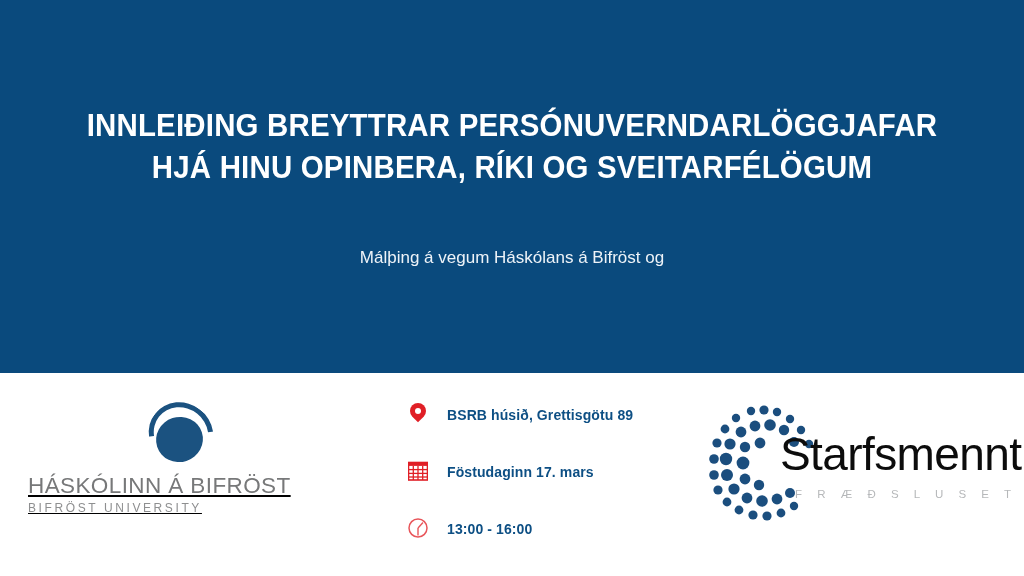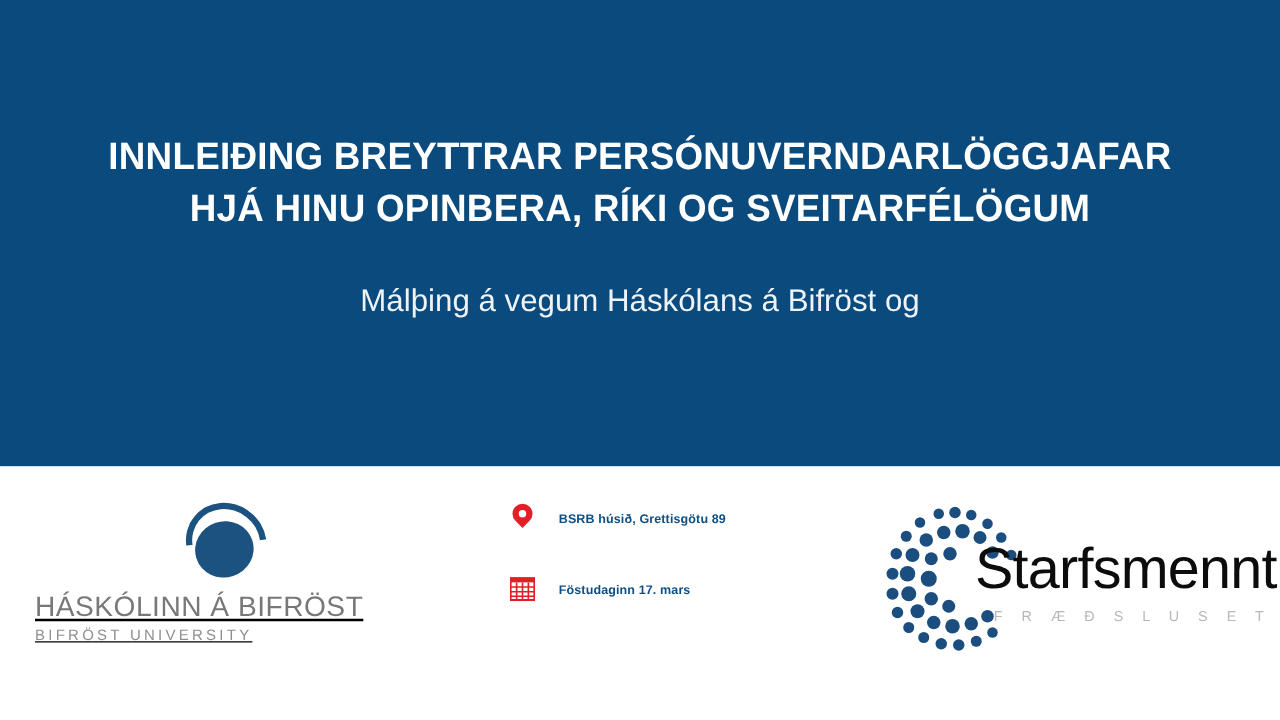--- a/index.html
+++ b/index.html
@@ -10,21 +10,21 @@
     width: 1024px;
     height: 576px;
     overflow: hidden;
     font-family: "Liberation Sans", sans-serif;
     background: #ffffff;
   }
   .poster {
     position: relative;
     width: 1024px;
     height: 576px;
-    background: #0ea5e9;
+    background: #eab308;
   }
 
   
   .hero {
     position: absolute;
     left: 0;
     top: 0;
     width: 1024px;
     height: 373px;
     background: #0a4a7d;
@@ -52,24 +52,24 @@
     top: 104px;
     width: 1024px;
   }
   .subtitle-block {
     position: absolute;
     left: 0;
     top: 226px;
     width: 1024px;
   }
   .subtitle {
-    margin: 0;
+    margin: 16px;
     padding: 0;
     color: #eef3f8;
-    font-size: 25px;
+    font-size: 17px;
     line-height: 31px;
     font-weight: normal;
     text-align: center;
     white-space: nowrap;
   }
   .subtitle-line { display: block; }
 
   
   .footer {
     position: absolute;
@@ -148,21 +148,21 @@
   }
   .info-icon {
     width: 26px;
     height: 26px;
     margin-right: 16px;
     position: relative;
     flex: 0 0 26px;
   }
   .info-text {
     color: #0d4f84;
-    font-size: 10px;
+    font-size: 14px;
     font-weight: bold;
     letter-spacing: 0.1px;
     white-space: nowrap;
   }
 
   
   .pin-body {
     position: absolute;
     left: 5px;
     top: 1px;
@@ -289,20 +289,30 @@
             <line x1="0.5" y1="12.4" x2="19.5" y2="12.4" stroke="#e01f26" stroke-width="1.3"></line>
             <line x1="0.5" y1="16.0" x2="19.5" y2="16.0" stroke="#e01f26" stroke-width="1.3"></line>
             <line x1="5.3" y1="4.9" x2="5.3" y2="19" stroke="#e01f26" stroke-width="1.3"></line>
             <line x1="10.0" y1="4.9" x2="10.0" y2="19" stroke="#e01f26" stroke-width="1.3"></line>
             <line x1="14.7" y1="4.9" x2="14.7" y2="19" stroke="#e01f26" stroke-width="1.3"></line>
           </svg>
         </span>
         <span class="info-text">Föstudaginn 17. mars</span>
       </div>
 
+      <div class="info-row">
+        <span class="info-icon">
+          <svg class="clock" viewBox="0 0 20 20" xmlns="http://www.w3.org/2000/svg">
+            <circle cx="10" cy="10" r="9" fill="none" stroke="#e8555a" stroke-width="1.5"></circle>
+            <line x1="10" y1="10" x2="10" y2="17.5" stroke="#e8555a" stroke-width="1.4"></line>
+            <line x1="10" y1="10" x2="15.0" y2="4.6" stroke="#e8555a" stroke-width="1.4"></line>
+          </svg>
+        </span>
+        <span class="info-text">13:00 - 16:00</span>
+      </div>
 
     </div>
 
     <div class="starfs-logo">
       <svg class="starfs-dots" viewBox="0 0 116 116" xmlns="http://www.w3.org/2000/svg">
         <g fill="#1b4e7e">
 
           <circle cx="46" cy="6" r="4.2"></circle>
           <circle cx="59" cy="5" r="4.6"></circle>
           <circle cx="72" cy="7" r="4.2"></circle>

